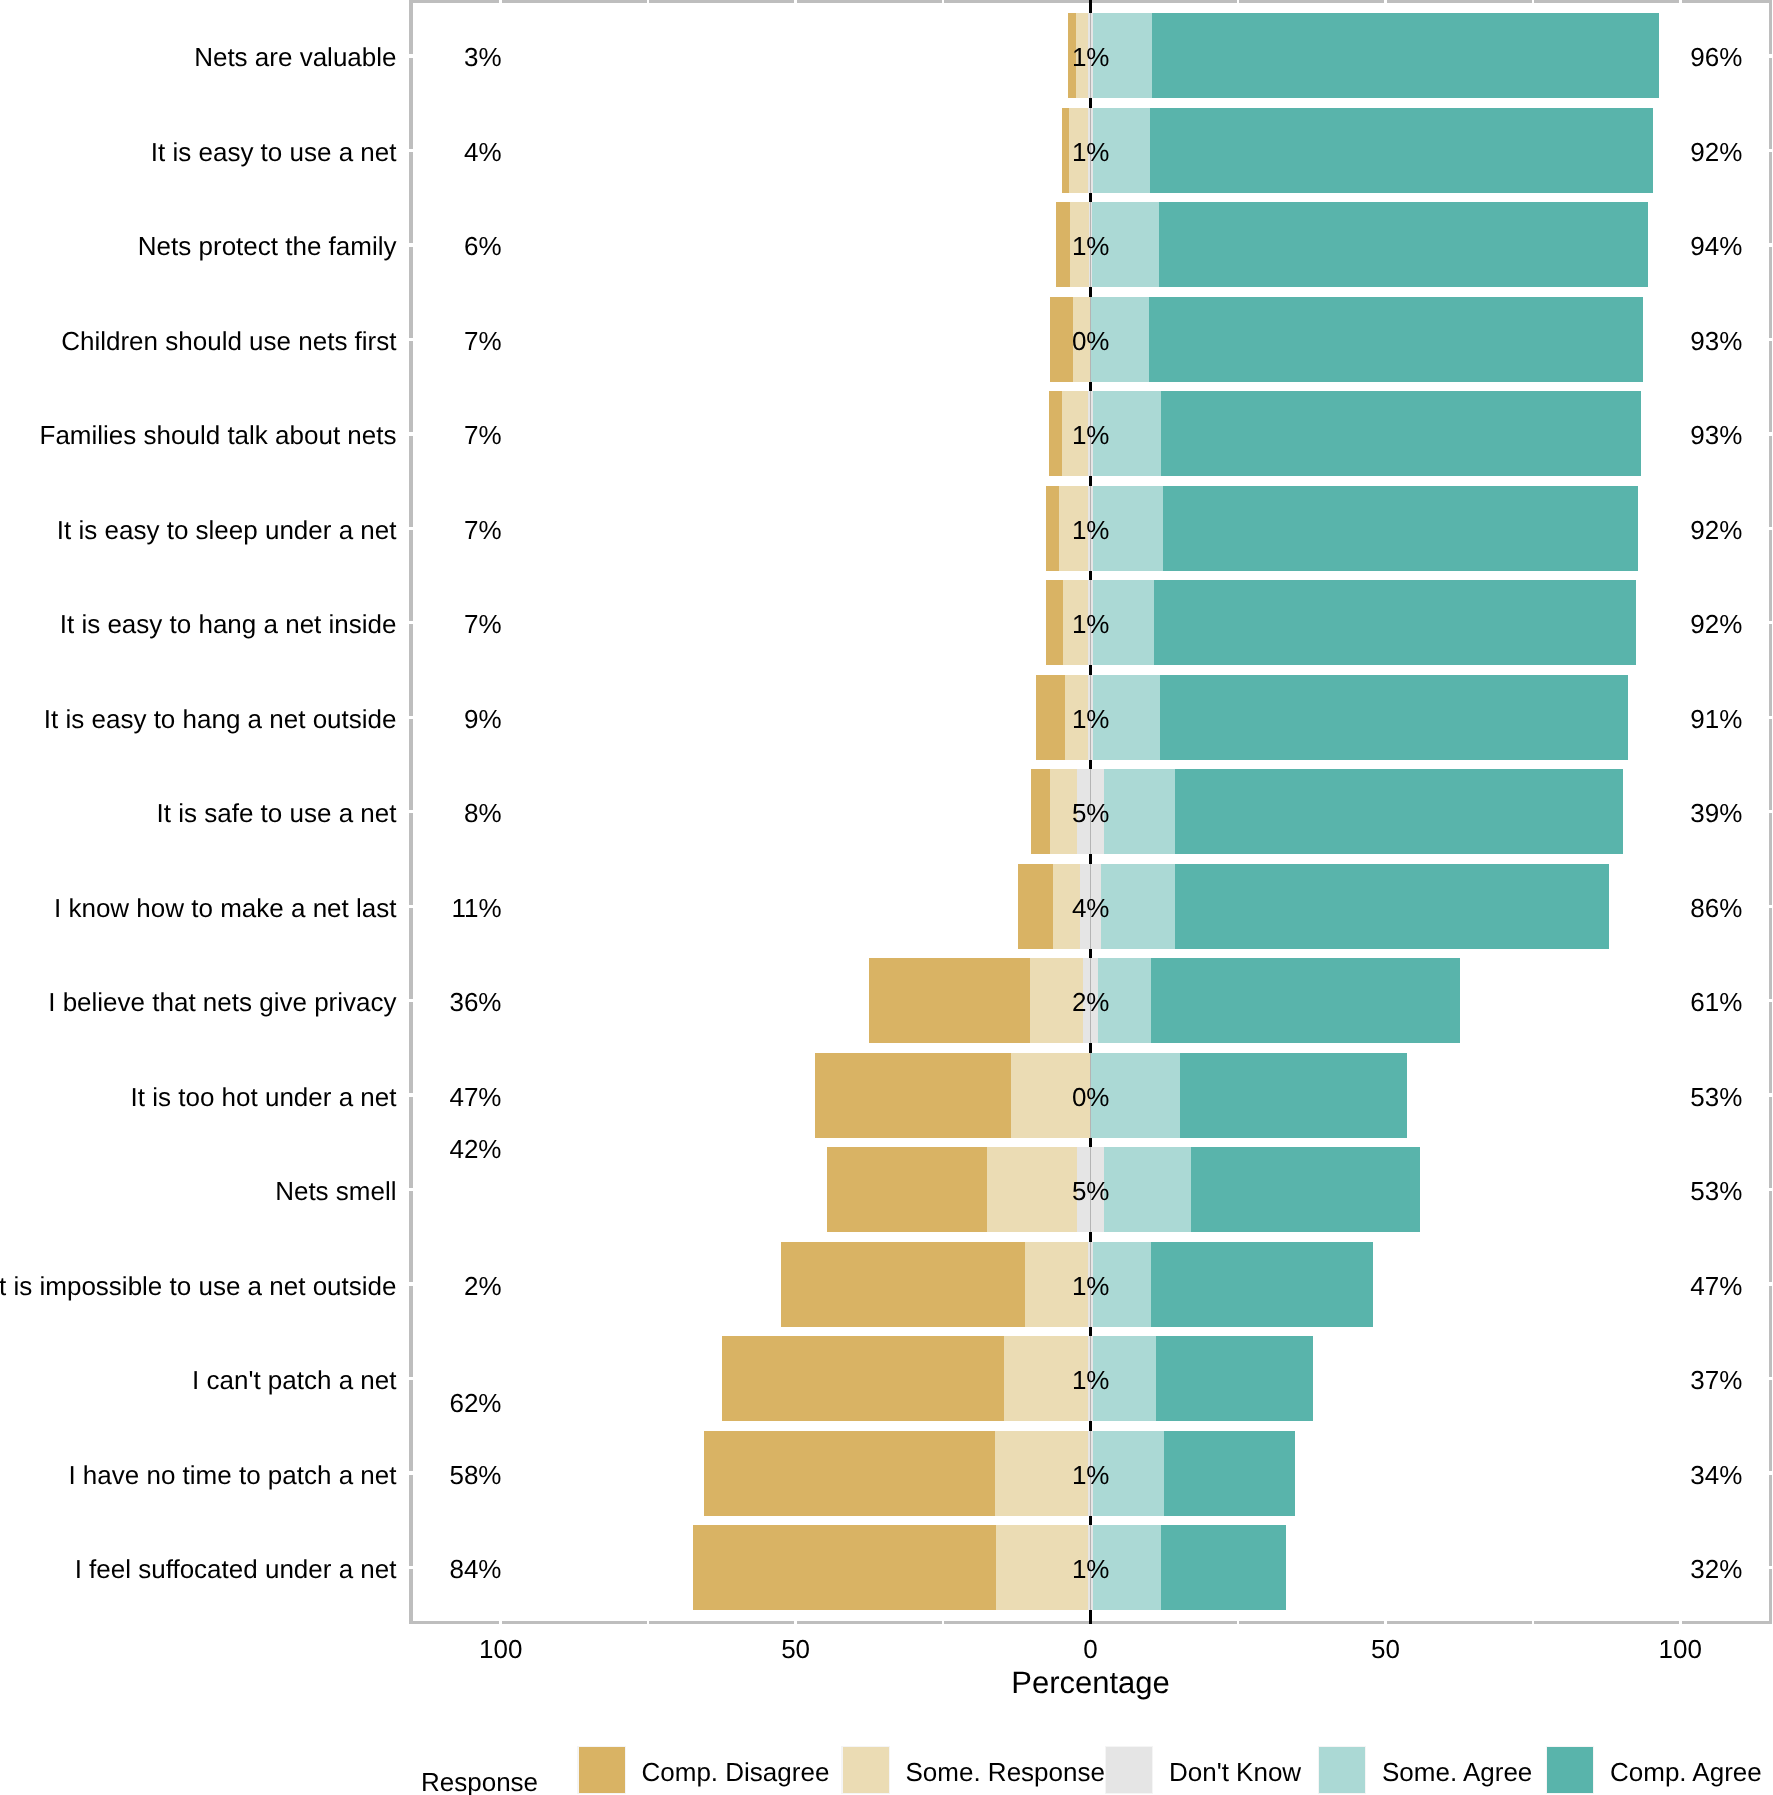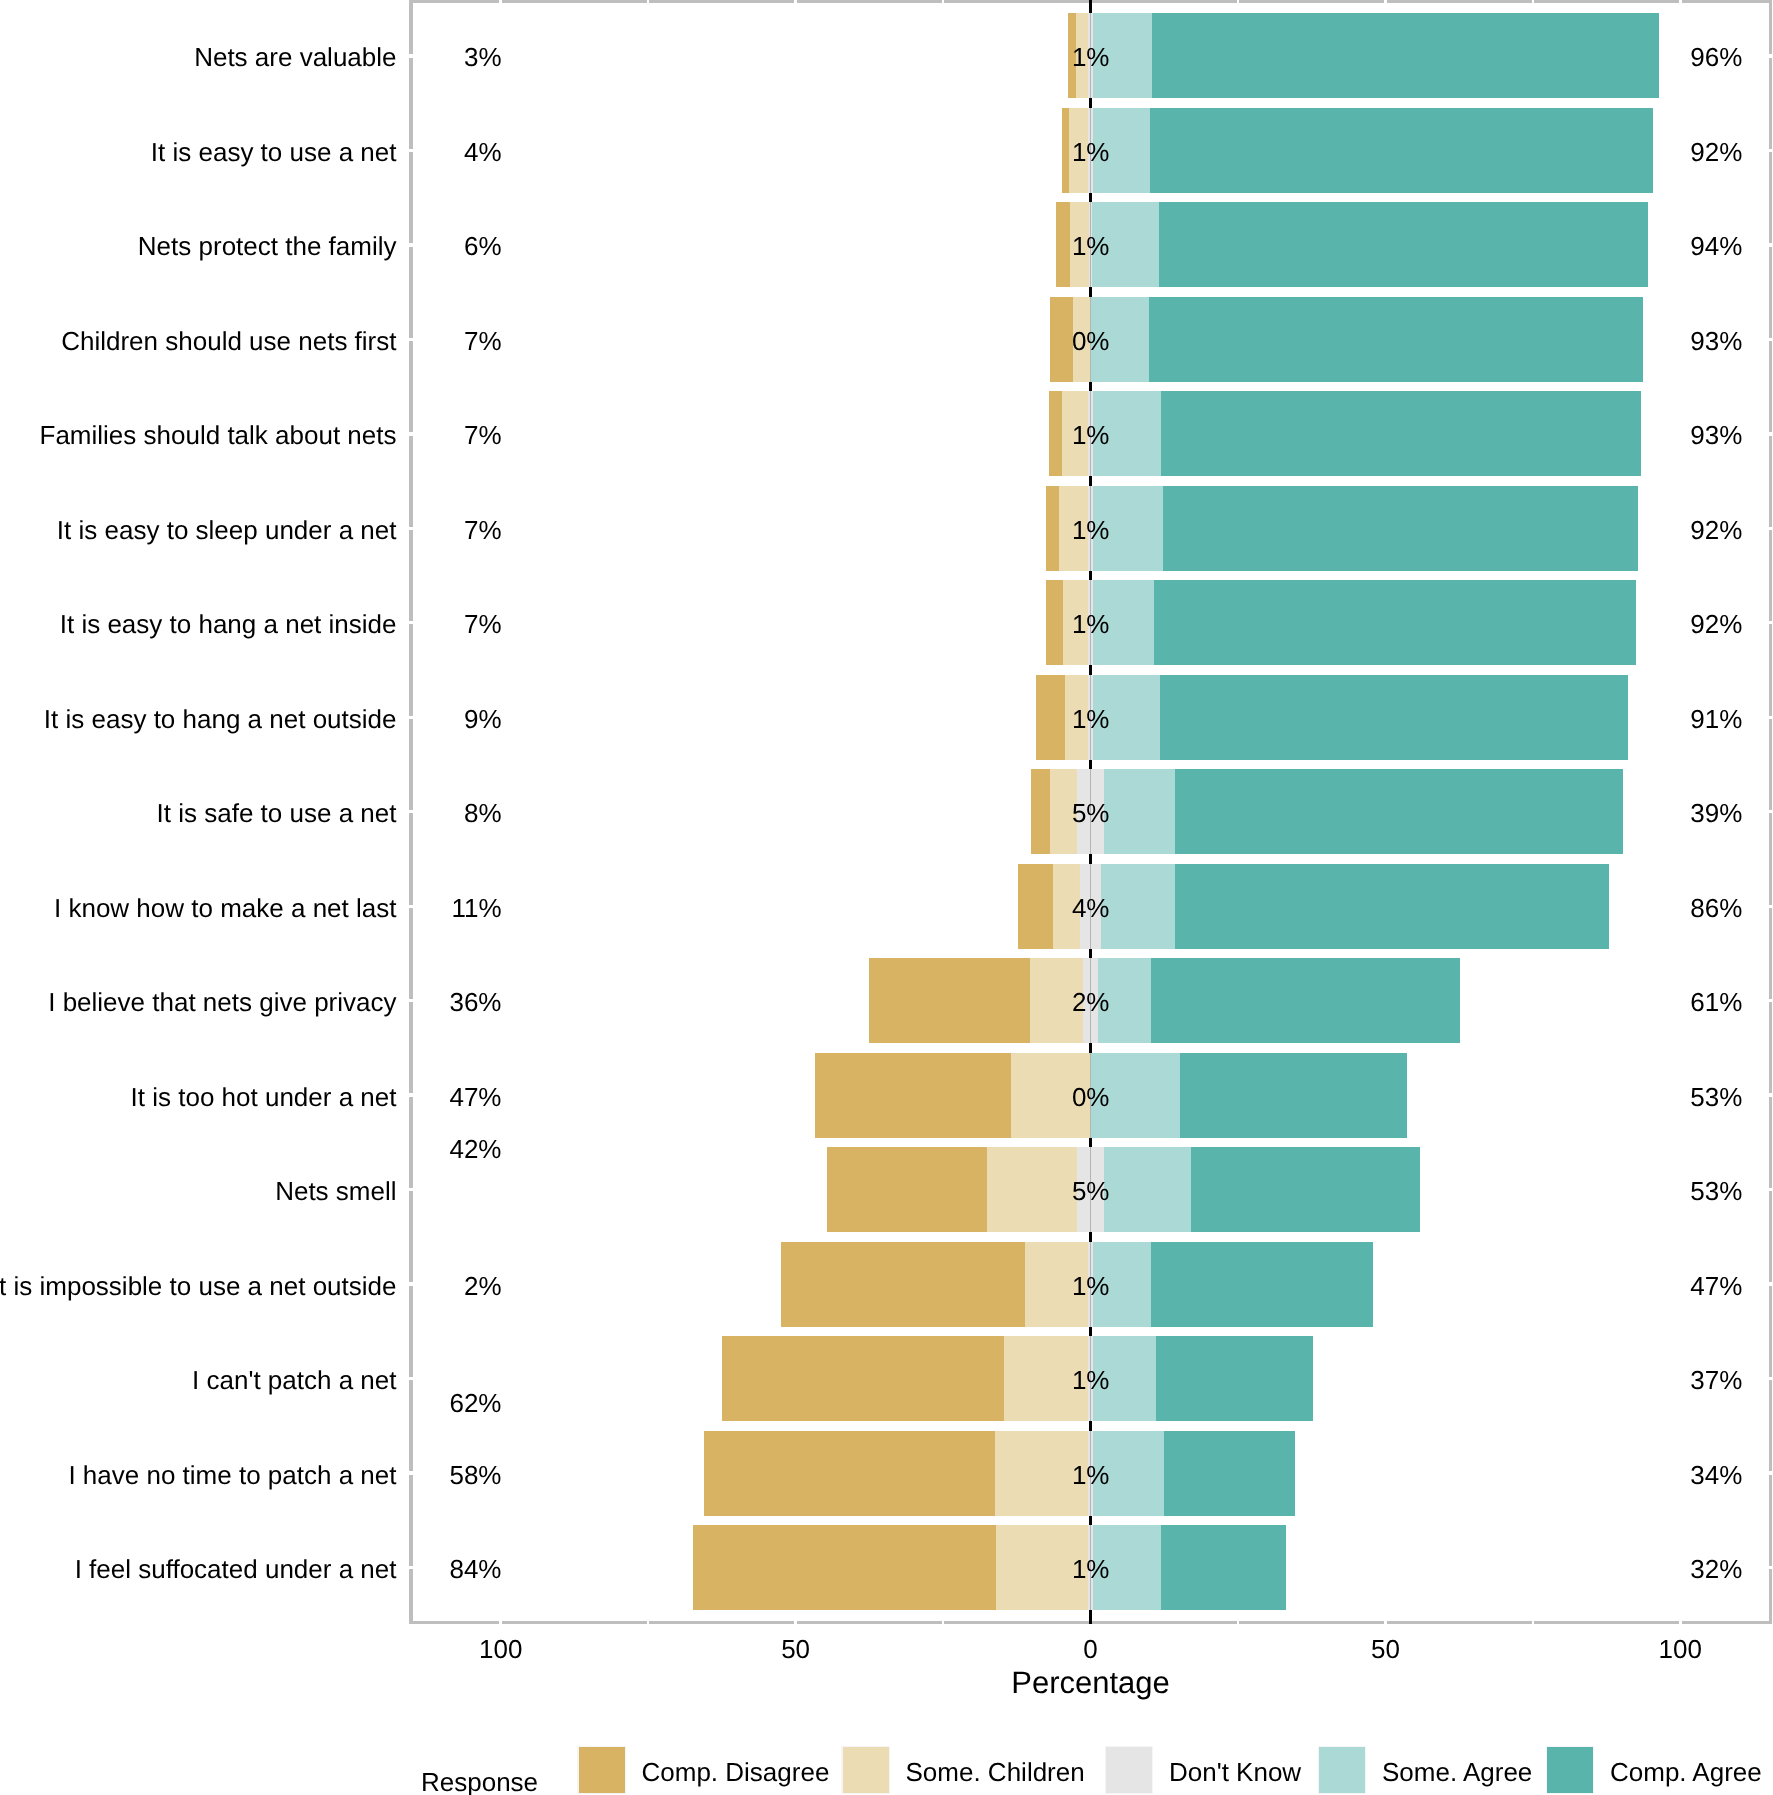--- a/index.html
+++ b/index.html
@@ -316,21 +316,21 @@
     </div>
   <div id="xtitle">Percentage</div>
 
   <div id="legend">
     <div class="legtitle" style="left: 421px;">Response</div>
   <div class="legkeybg" style="left: 577.1px;"></div>
       <div class="legkey" style="left: 578.5px; background: rgb(217, 179, 100);"></div>
       <div class="leglab" style="left: 641.5px;">Comp. Disagree</div>
       <div class="legkeybg" style="left: 841.1px;"></div>
       <div class="legkey" style="left: 842.5px; background: rgb(235, 220, 180);"></div>
-      <div class="leglab" style="left: 905.5px;">Some. Children</div>
+      <div class="leglab" style="left: 905.5px;">Some. Response</div>
       <div class="legkeybg" style="left: 1104.6px;"></div>
       <div class="legkey" style="left: 1106px; background: rgb(229, 229, 229);"></div>
       <div class="leglab" style="left: 1169px;">Don't Know</div>
       <div class="legkeybg" style="left: 1317.6px;"></div>
       <div class="legkey" style="left: 1319px; background: rgb(171, 217, 213);"></div>
       <div class="leglab" style="left: 1382px;">Some. Agree</div>
       <div class="legkeybg" style="left: 1545.6px;"></div>
       <div class="legkey" style="left: 1547px; background: rgb(89, 180, 171);"></div>
       <div class="leglab" style="left: 1610px;">Comp. Agree</div>
     </div>

